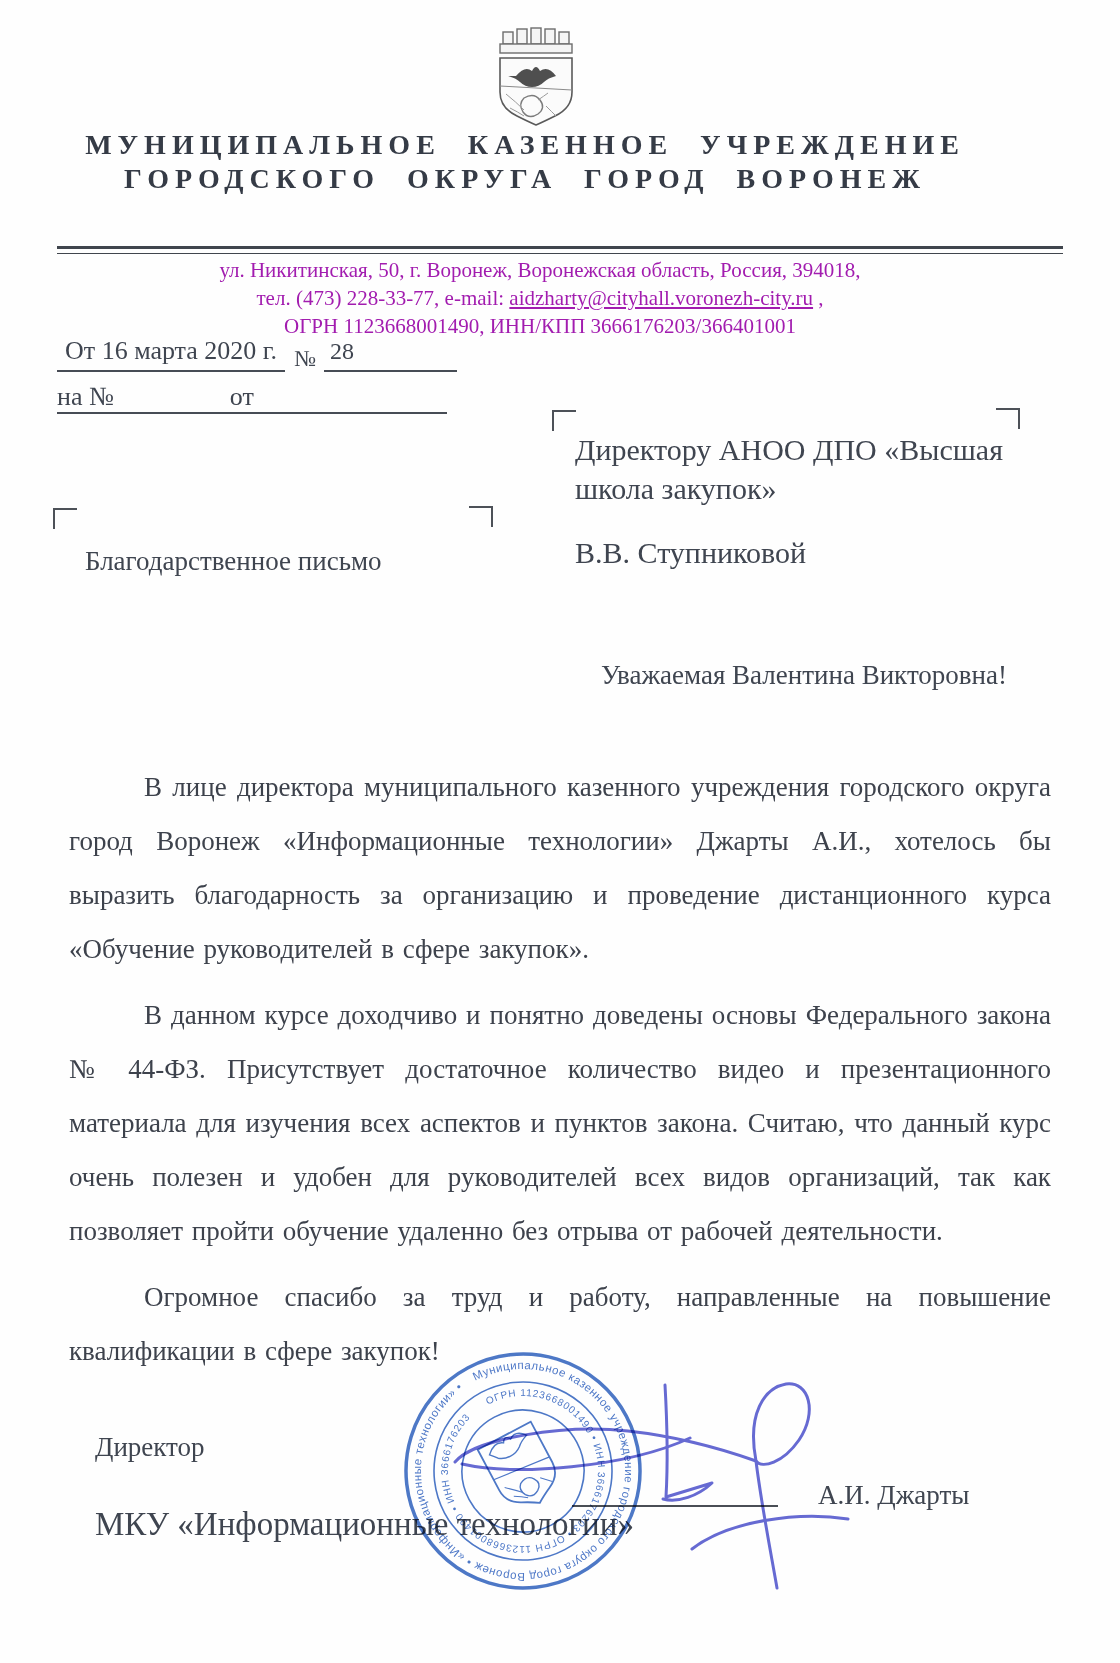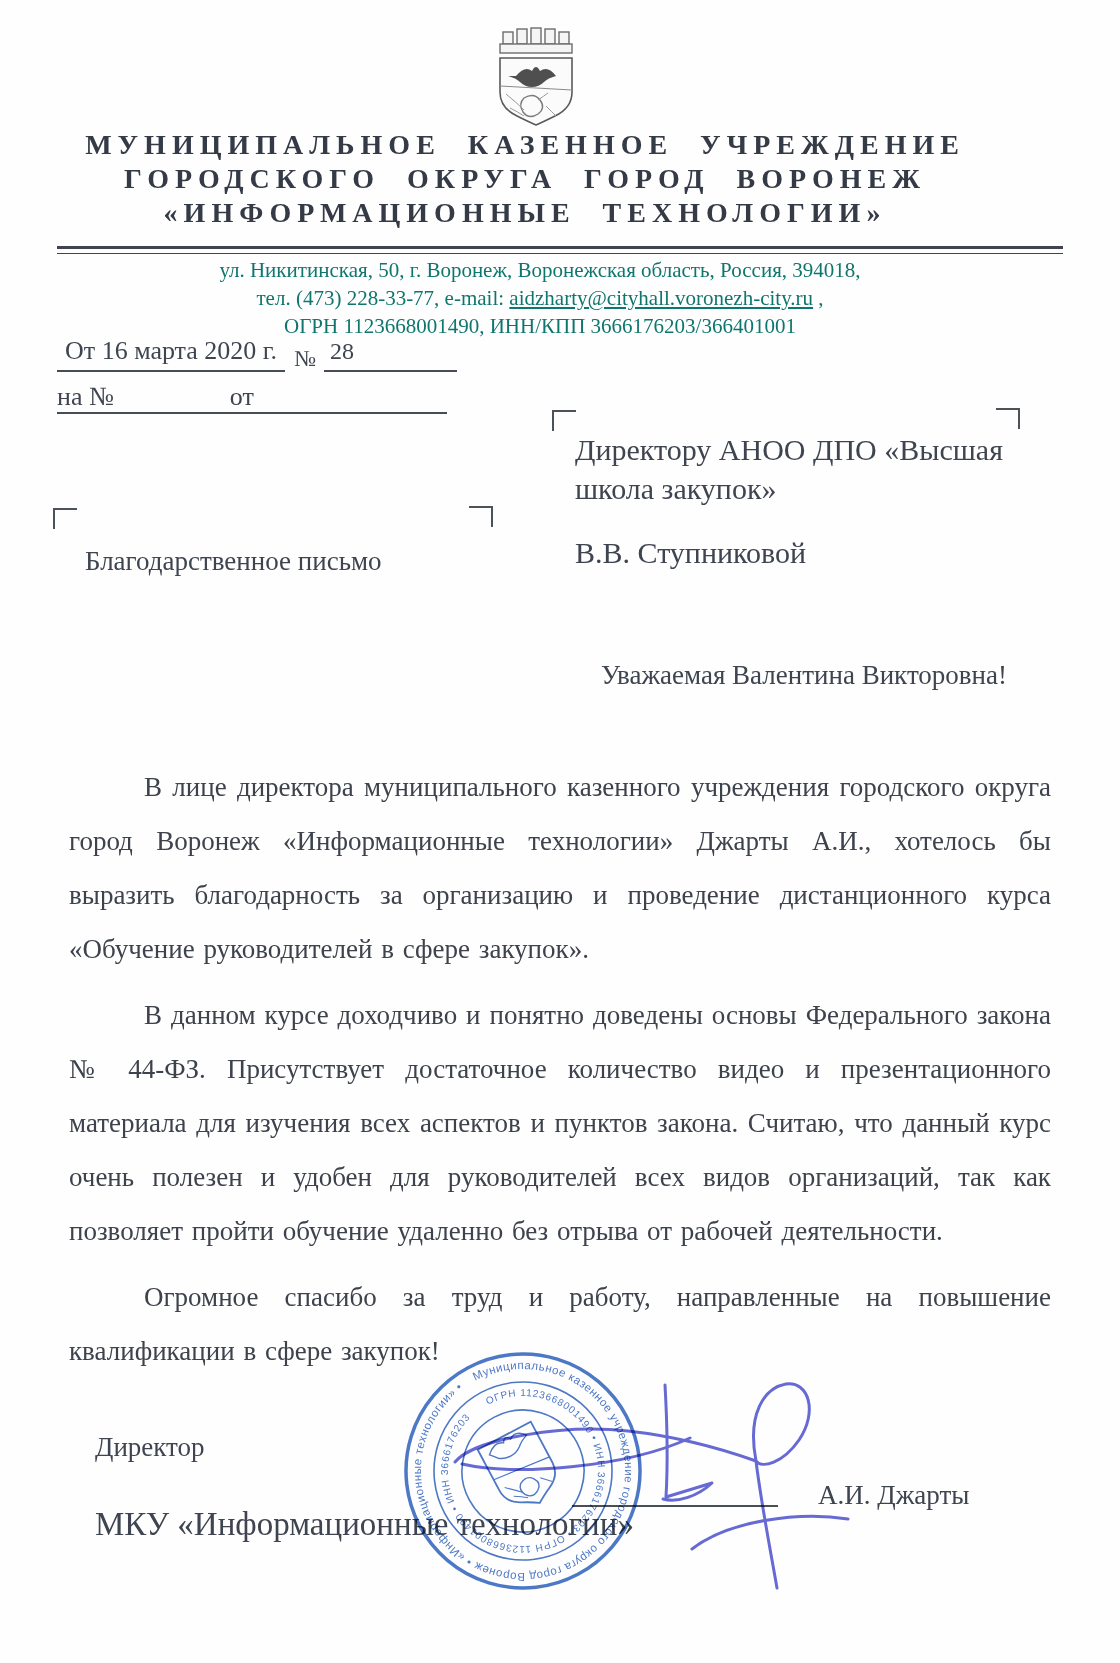--- a/index.html
+++ b/index.html
@@ -18,21 +18,21 @@
   .org-block{left:0;top:128px;width:1050px;text-align:center;}
   .org-line{
     font-weight:bold;font-size:28px;line-height:34px;
     letter-spacing:6px;word-spacing:14px;color:#353b46;
   }
   .double-rule{
     left:57px;top:246px;width:1006px;height:4px;
     border-top:3px solid #40454d;border-bottom:1px solid #40454d;
   }
   .addr-block{left:0;top:256px;width:1080px;text-align:center;}
-  .addr-line{font-size:21px;line-height:28px;color:#0f766e;}
+  .addr-line{font-size:21px;line-height:28px;color:#a21caf;}
   .addr-email{text-decoration:underline;}
 
   
   .ref-date{
     left:57px;top:336px;width:228px;height:36px;
     border-bottom:2px solid #474c55;
     font-size:26px;padding-left:8px;box-sizing:border-box;
   }
   .ref-no-sign{left:294px;top:346px;font-size:23px;}
   .ref-no-box{
@@ -94,21 +94,20 @@
     <path d="M24,38 h72 v34 q0,16 -17,24 q-12,6 -19,9 q-7,-3 -19,-9 q-17,-8 -17,-24 z" fill="#fbfbfb" stroke="#5a5a5a" stroke-width="1.6"></path>
     <path d="M24,66 L96,70" stroke="#8a8a8a" stroke-width="1" fill="none"></path>
     <path d="M40,56 q9,-11 16,-5 q4,-8 8,0 q8,-6 16,5 q-8,2 -12,6 q-5,5 -12,5 q-7,0 -12,-5 q-4,-4 -12,-6 z" fill="#4f4f4f" stroke="none"></path>
     <path d="M48,78 q10,-6 16,2 q6,8 -2,14 q-9,6 -15,-2 q-5,-8 1,-14 z" fill="none" stroke="#7b7b7b" stroke-width="1.4"></path>
     <path d="M62,80 q6,-4 10,-7 M30,74 q10,8 18,16 M34,88 q8,4 14,8 M70,86 q6,6 10,10" fill="none" stroke="#9a9a9a" stroke-width="1"></path>
   </svg>
 
   <div class="abs org-block">
     <div class="org-line">МУНИЦИПАЛЬНОЕ КАЗЕННОЕ УЧРЕЖДЕНИЕ</div>
     <div class="org-line">ГОРОДСКОГО ОКРУГА ГОРОД ВОРОНЕЖ</div>
-    <div class="org-line">«ИНФОРМАЦИОННЫЕ ТЕХНОЛОГИИ»</div>
   </div>
 
   <div class="abs double-rule"></div>
 
   <div class="abs addr-block">
     <div class="addr-line">ул. Никитинская, 50, г. Воронеж, Воронежская область, Россия, 394018,</div>
     <div class="addr-line"><span>тел. (473) 228-33-77, e-mail: </span><span class="addr-email">aidzharty@cityhall.voronezh-city.ru</span><span> ,</span></div>
     <div class="addr-line">ОГРН 1123668001490, ИНН/КПП 3666176203/366401001</div>
   </div>
 

